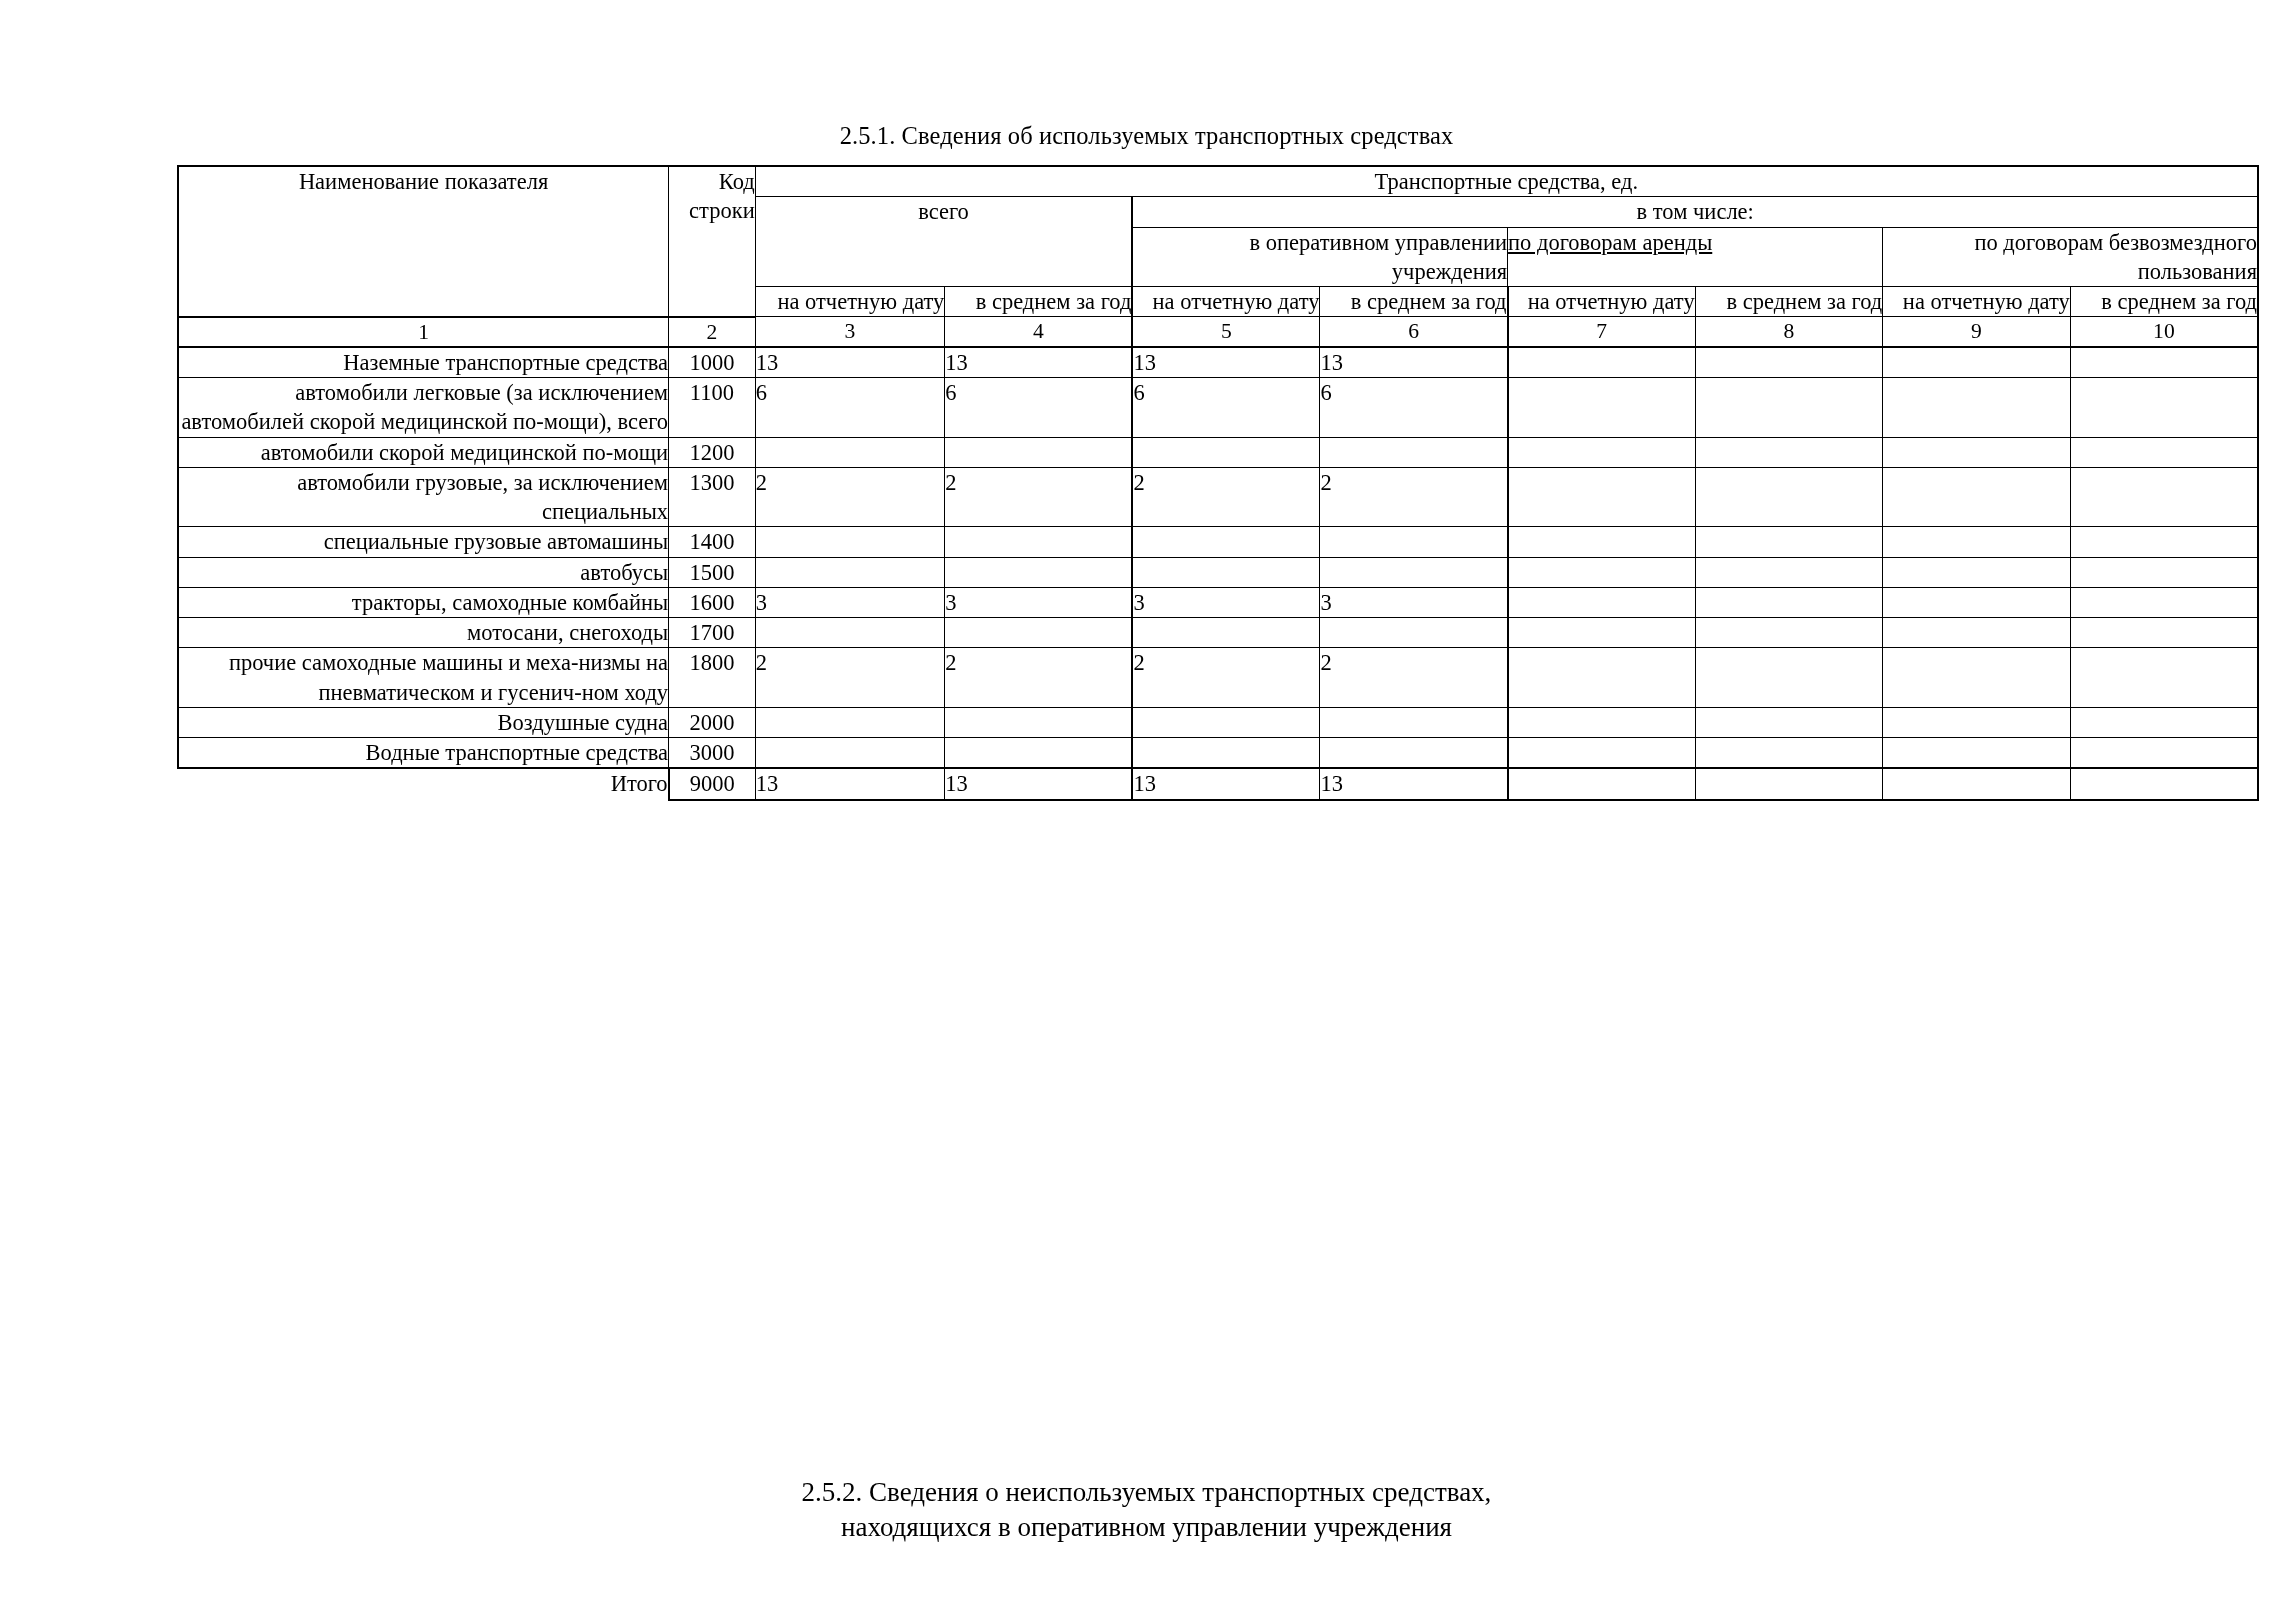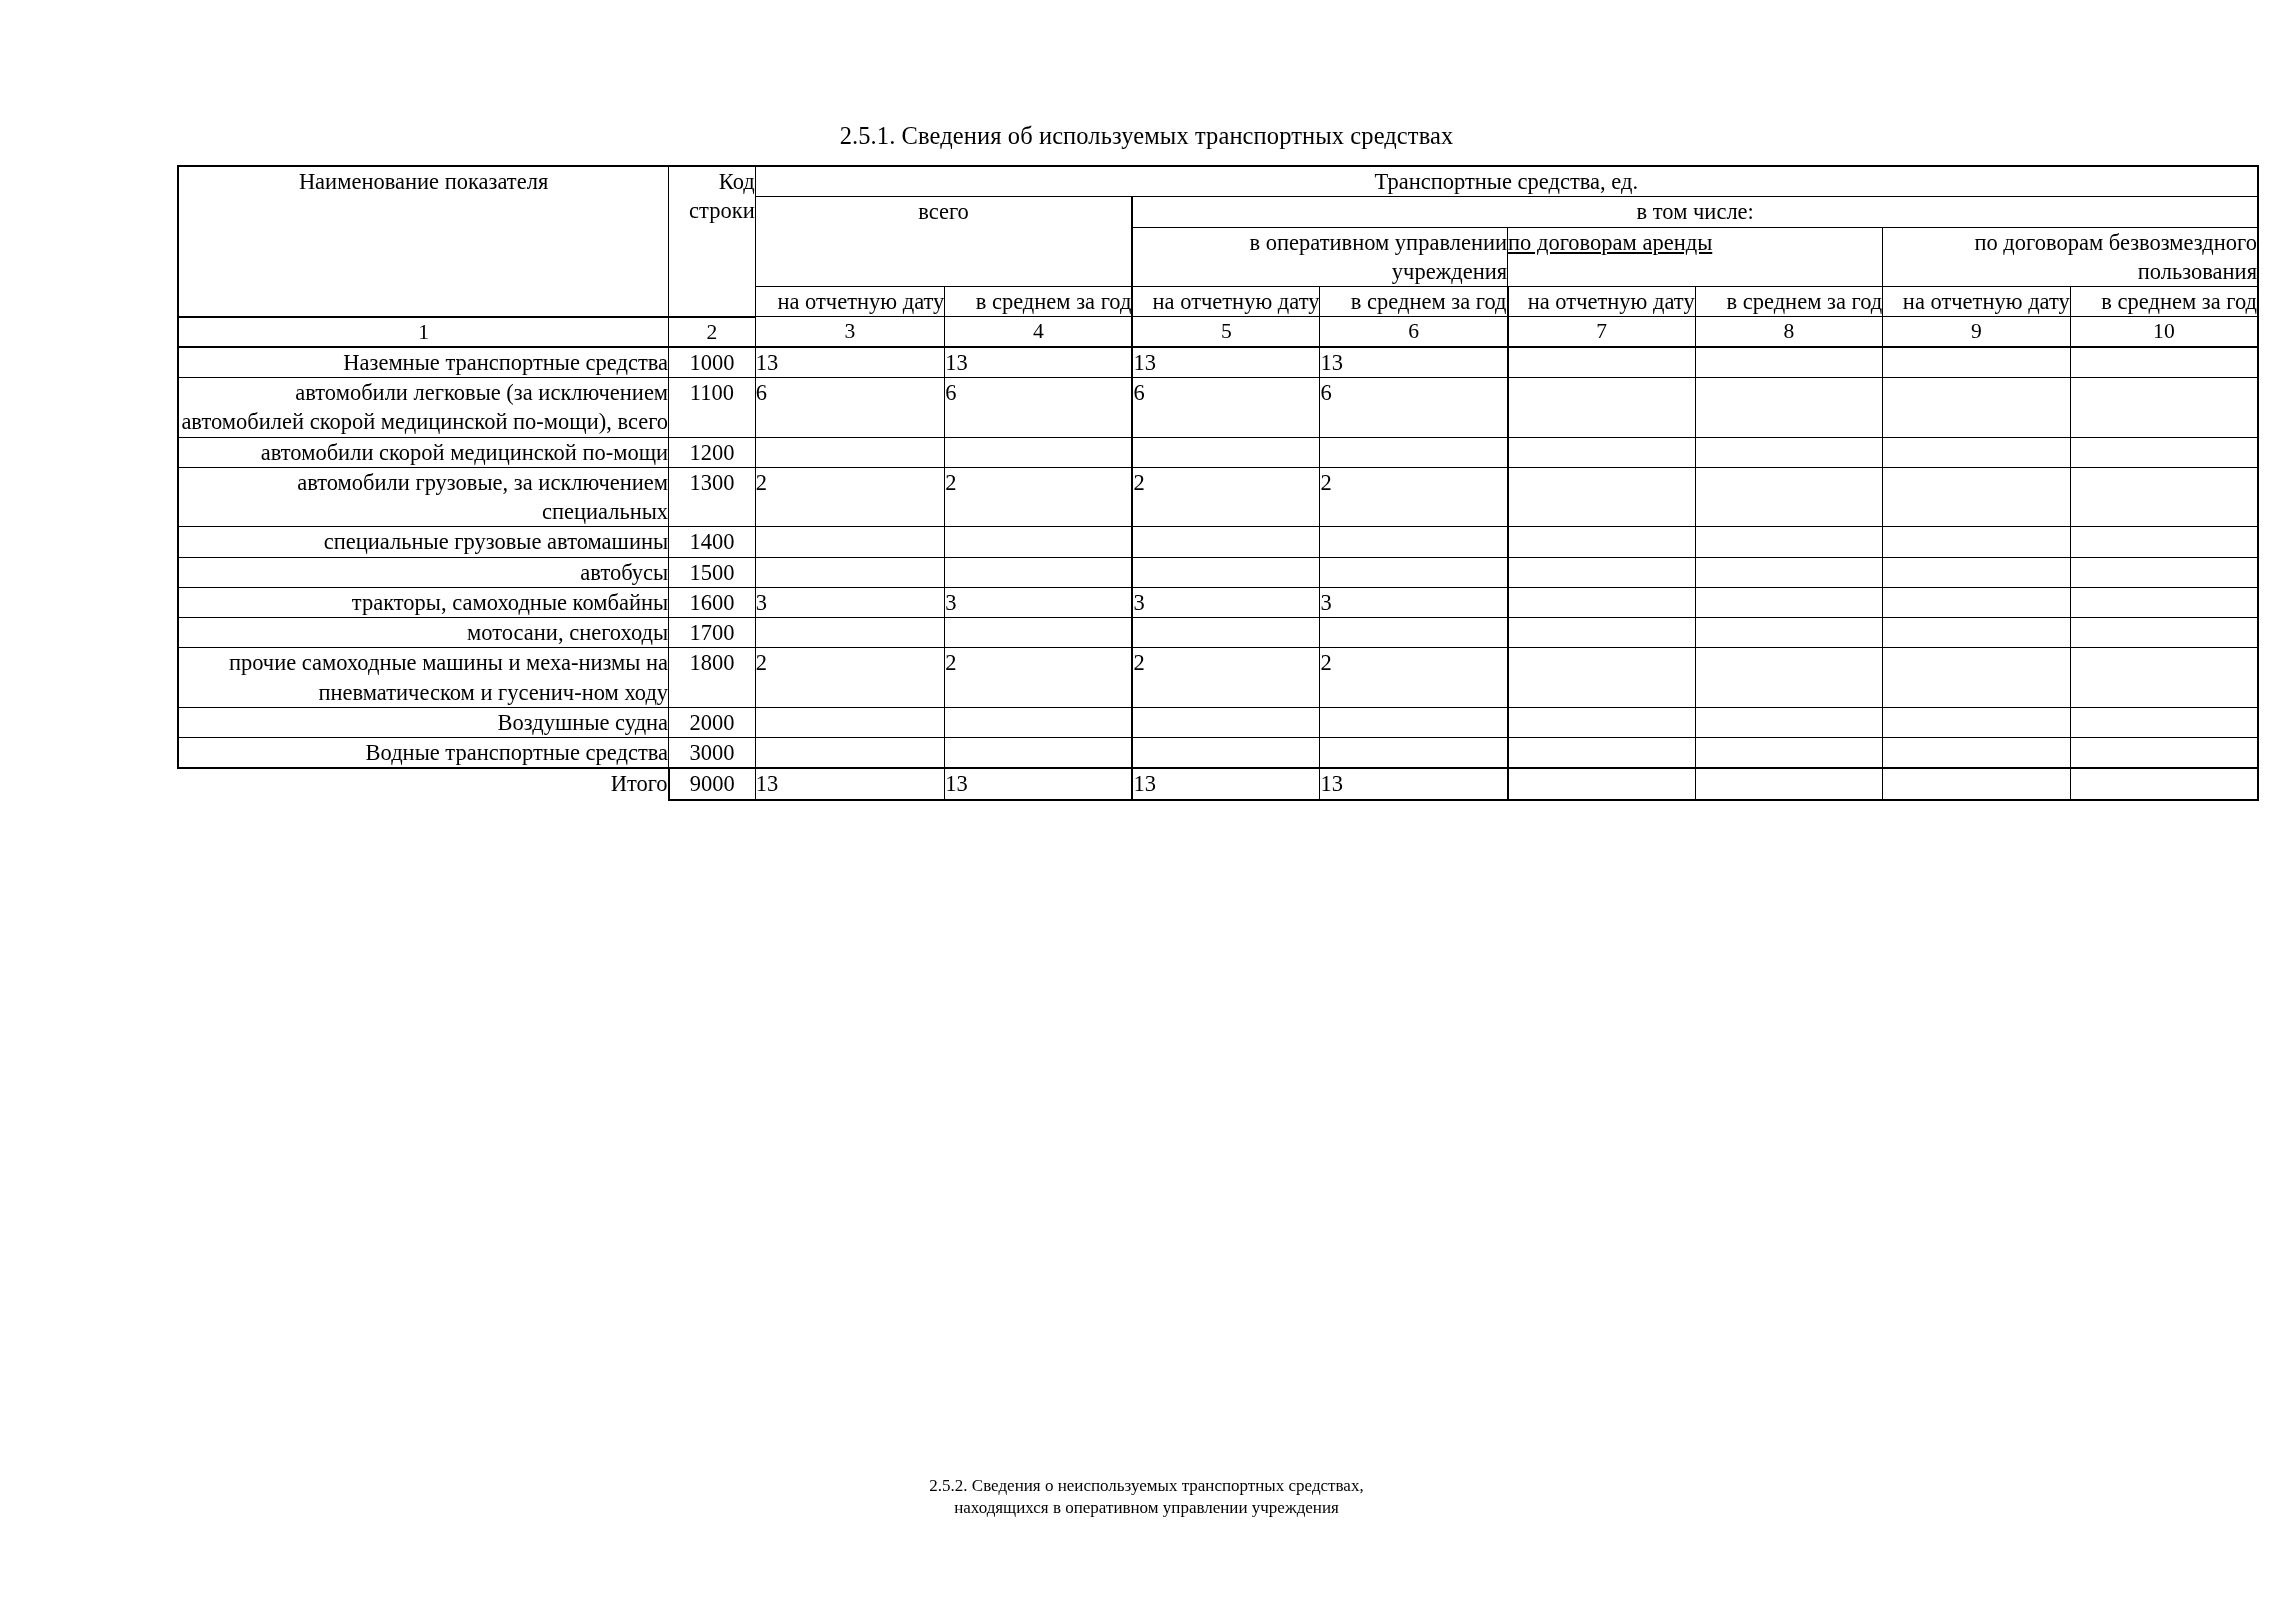--- a/index.html
+++ b/index.html
@@ -93,21 +93,21 @@
     vertical-align: middle;
     padding: 13.7px 13.7px 13.7px 0;
   }
 
   .doc-footer {
     position: absolute;
     top: 1475px;
     left: 0;
     width: 2293px;
     text-align: center;
-    font-size: 17px;
+    font-size: 27px;
     line-height: 1.30;
   }
   .doc-footer div { display: block; }
 </style>
 </head>
 <body>
 
 <div class="page">
 
   <div class="doc-title">2.5.1. Сведения об используемых транспортных средствах</div>

